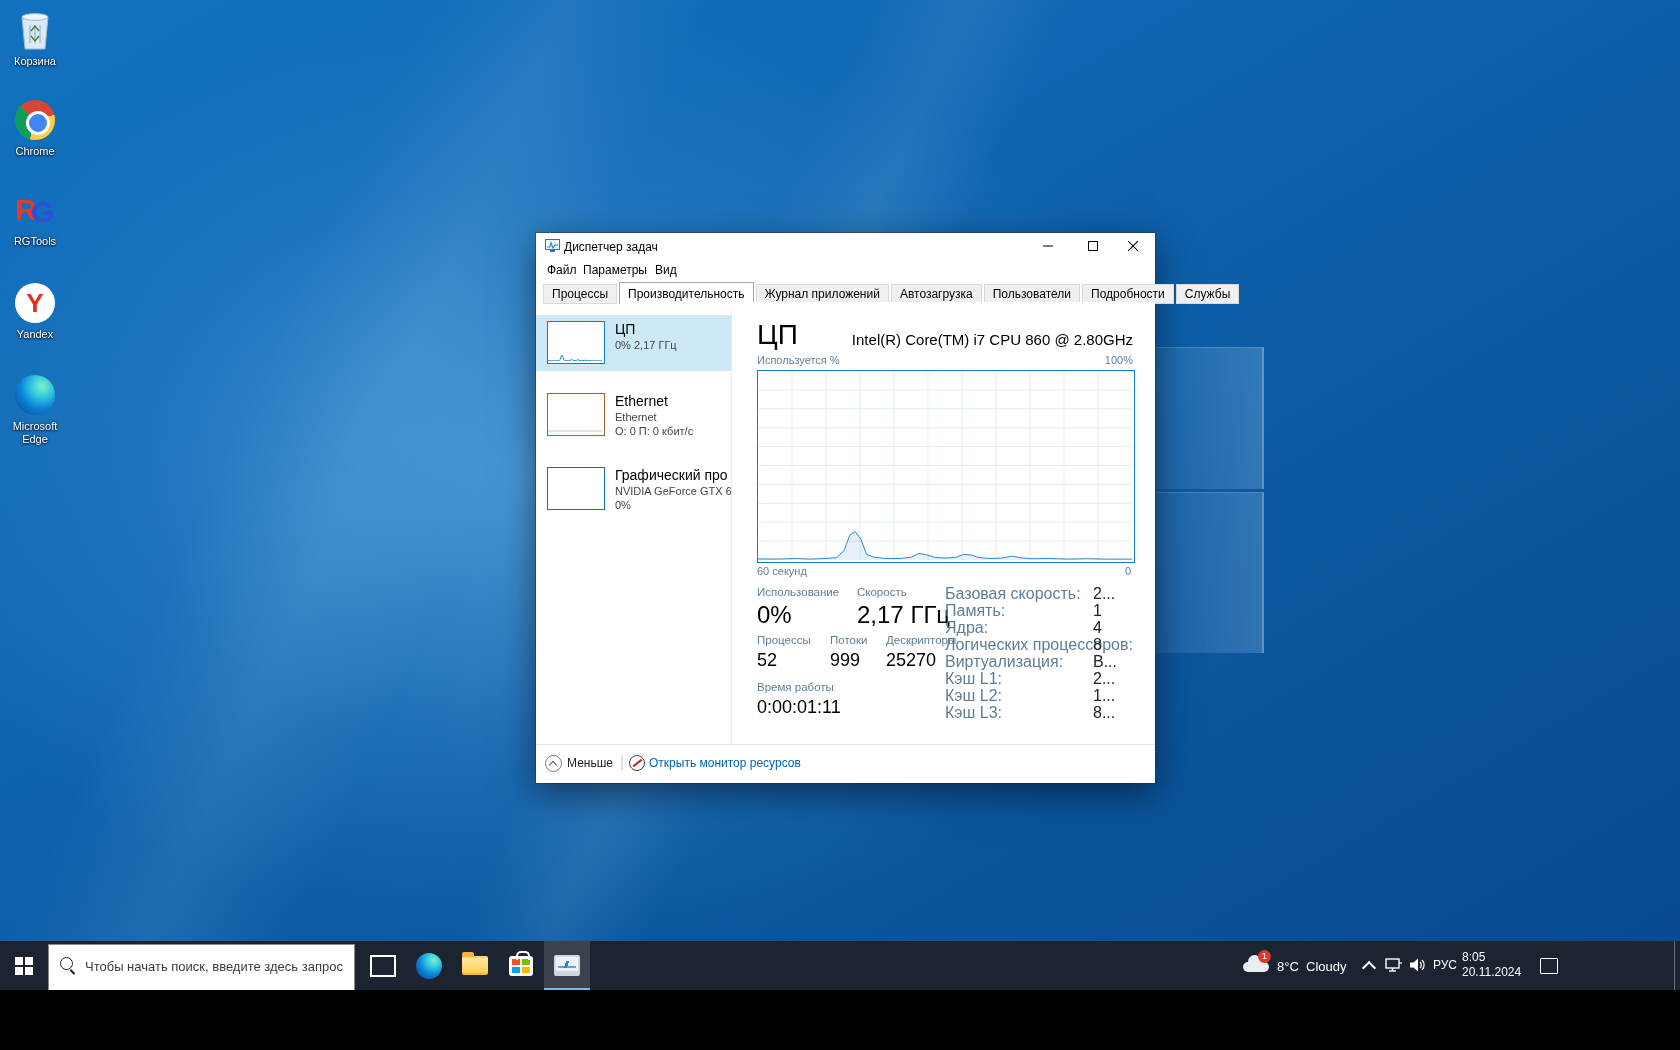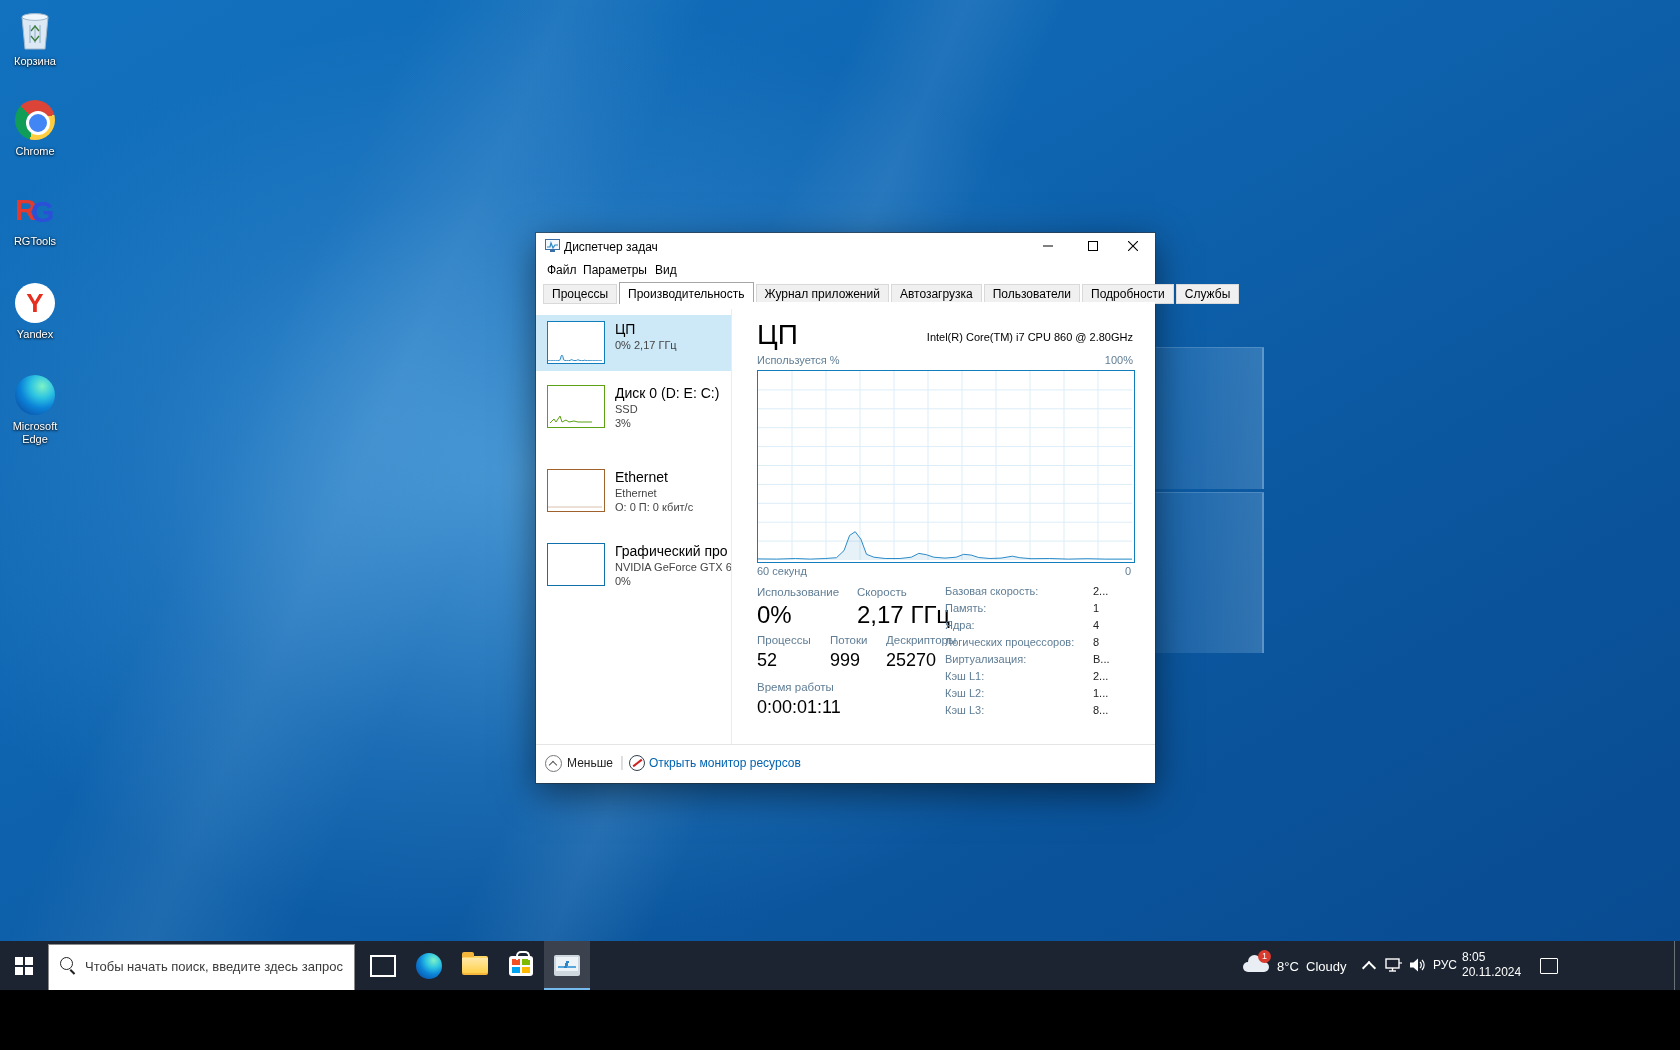--- a/index.html
+++ b/index.html
@@ -41,27 +41,27 @@
   #sidebar{position:absolute;left:0;top:76px;width:195px;bottom:38px;background:#fff;border-right:1px solid #ececec;overflow:hidden;}
   .side-item{position:relative;width:195px;padding:4px 0;}
   .side-item.selected{background:#cde8f6;}
   .thumb{position:absolute;left:11px;top:6px;width:56px;height:41px;background:#fff;border:1px solid #888;}
   .side-text{margin-left:79px;padding-top:1px;overflow:hidden;white-space:nowrap;}
   .side-title{font-size:14px;line-height:18px;}
   .side-sub{font-size:11px;color:#444;line-height:14px;}
   
   #detail{position:absolute;left:196px;top:69px;right:0;bottom:38px;background:#fff;}
   .bigtitle{position:absolute;left:25px;top:17px;font-size:28px;font-weight:400;}
-  .cpuname{position:absolute;right:22px;top:29px;font-size:11px;}
+  .cpuname{position:absolute;right:22px;top:29px;font-size:15px;}
   .axlbl{font-size:11px;color:#5f7d95;position:absolute;}
   #chartbox{position:absolute;left:25px;top:68px;width:376px;height:191px;border:1px solid #117dbb;background:#fff;}
   .stat-label{position:absolute;font-size:11.5px;color:#5f7d95;white-space:nowrap;}
   .stat-big{position:absolute;font-size:24px;color:#000;}
   .stat-mid{position:absolute;font-size:18px;color:#000;}
-  .r-row{position:absolute;left:213px;width:182px;height:17px;font-size:11px;white-space:nowrap;}
+  .r-row{position:absolute;left:213px;width:182px;height:17px;font-size:16px;white-space:nowrap;}
   .r-row .rl{color:#5f7d95;}
   .r-row .rv{position:absolute;left:148px;color:#222;}
   
   #tmfoot{position:absolute;left:0;bottom:0;width:100%;height:38px;border-top:1px solid #e5e5e5;background:#fff;}
   .circ{position:absolute;left:9px;top:10px;width:15px;height:15px;border:1px solid #777;border-radius:50%;}
   .circ::after{content:"";position:absolute;left:4px;top:5.5px;width:5px;height:5px;border-left:1.5px solid #555;border-top:1.5px solid #555;transform:rotate(45deg);}
   #tmfoot .less{position:absolute;left:31px;top:11px;font-size:12px;color:#222;}
   #tmfoot .sep{position:absolute;left:84px;top:8px;color:#ccc;font-size:15px;}
   .gauge{position:absolute;left:93px;top:10px;width:14px;height:14px;border:1.5px solid #30404f;border-radius:50%;}
   .gauge::after{content:"";position:absolute;left:2px;top:6px;width:11px;height:2px;background:#c22;transform:rotate(-38deg);}
@@ -195,30 +195,20 @@
     <div class="side-item selected" style="height:48px;margin-top:6px;">
       <div class="thumb" style="border-color: rgb(17, 125, 187); color: rgb(17, 125, 187);"><svg id="cpu-mini" width="54" height="39">
             <path d="M0 39 L0.0 38.8 L2.7 38.8 L5.4 38.7 L7.6 38.8 L9.7 38.7 L11.3 38.5 L12.4 37.0 L13.2 33.9 L14.0 33.1 L14.9 34.7 L15.7 37.8 L16.7 38.4 L18.4 38.7 L20.5 38.7 L22.1 38.4 L23.2 37.6 L24.3 37.9 L25.4 38.4 L27.0 38.6 L28.6 38.4 L29.7 37.8 L30.8 38.0 L31.9 38.5 L33.5 38.7 L35.1 38.6 L36.7 38.2 L37.8 38.5 L39.4 38.7 L42.1 38.7 L44.8 38.8 L47.5 38.7 L50.2 38.8 L54.0 38.8 L54 39 Z" fill="rgba(17,125,187,0.10)"></path>
             <path d="M0.0 38.8 L2.7 38.8 L5.4 38.7 L7.6 38.8 L9.7 38.7 L11.3 38.5 L12.4 37.0 L13.2 33.9 L14.0 33.1 L14.9 34.7 L15.7 37.8 L16.7 38.4 L18.4 38.7 L20.5 38.7 L22.1 38.4 L23.2 37.6 L24.3 37.9 L25.4 38.4 L27.0 38.6 L28.6 38.4 L29.7 37.8 L30.8 38.0 L31.9 38.5 L33.5 38.7 L35.1 38.6 L36.7 38.2 L37.8 38.5 L39.4 38.7 L42.1 38.7 L44.8 38.8 L47.5 38.7 L50.2 38.8 L54.0 38.8" fill="none" stroke="#2b8bc8" stroke-width="1"></path>
           </svg></div>
       <div class="side-text">
           <div class="side-title">ЦП</div>
         <div class="side-sub">0% 2,17 ГГц</div>
         </div>
     </div>
-    <div class="side-item" style="height:60px;margin-top:8px;">
-      <div class="thumb" style="border-color: rgb(91, 161, 19); color: rgb(91, 161, 19);"><svg width="54" height="39" viewBox="0 0 54 39">
-            <polyline points="2,37 6,33 8,36 12,30 14,36 18,34 21,36 26,35 30,36 44,36" fill="none" stroke="currentColor" stroke-width="1"></polyline>
-          </svg></div>
-      <div class="side-text">
-          <div class="side-title">Диск 0 (D: E: C:)</div>
-        <div class="side-sub">SSD</div>
-        <div class="side-sub">3%</div>
-        </div>
-    </div>
     <div class="side-item" style="height:60px;margin-top:16px;">
       <div class="thumb" style="border-color: rgb(160, 98, 45); color: rgb(160, 98, 45);"><svg width="54" height="39" viewBox="0 0 54 39">
             <polyline points="0,37 54,37" fill="none" stroke="currentColor" stroke-width="0.8" opacity="0.5"></polyline>
           </svg></div>
       <div class="side-text">
           <div class="side-title">Ethernet</div>
         <div class="side-sub">Ethernet</div>
         <div class="side-sub">О: 0 П: 0 кбит/с</div>
         </div>
     </div>

